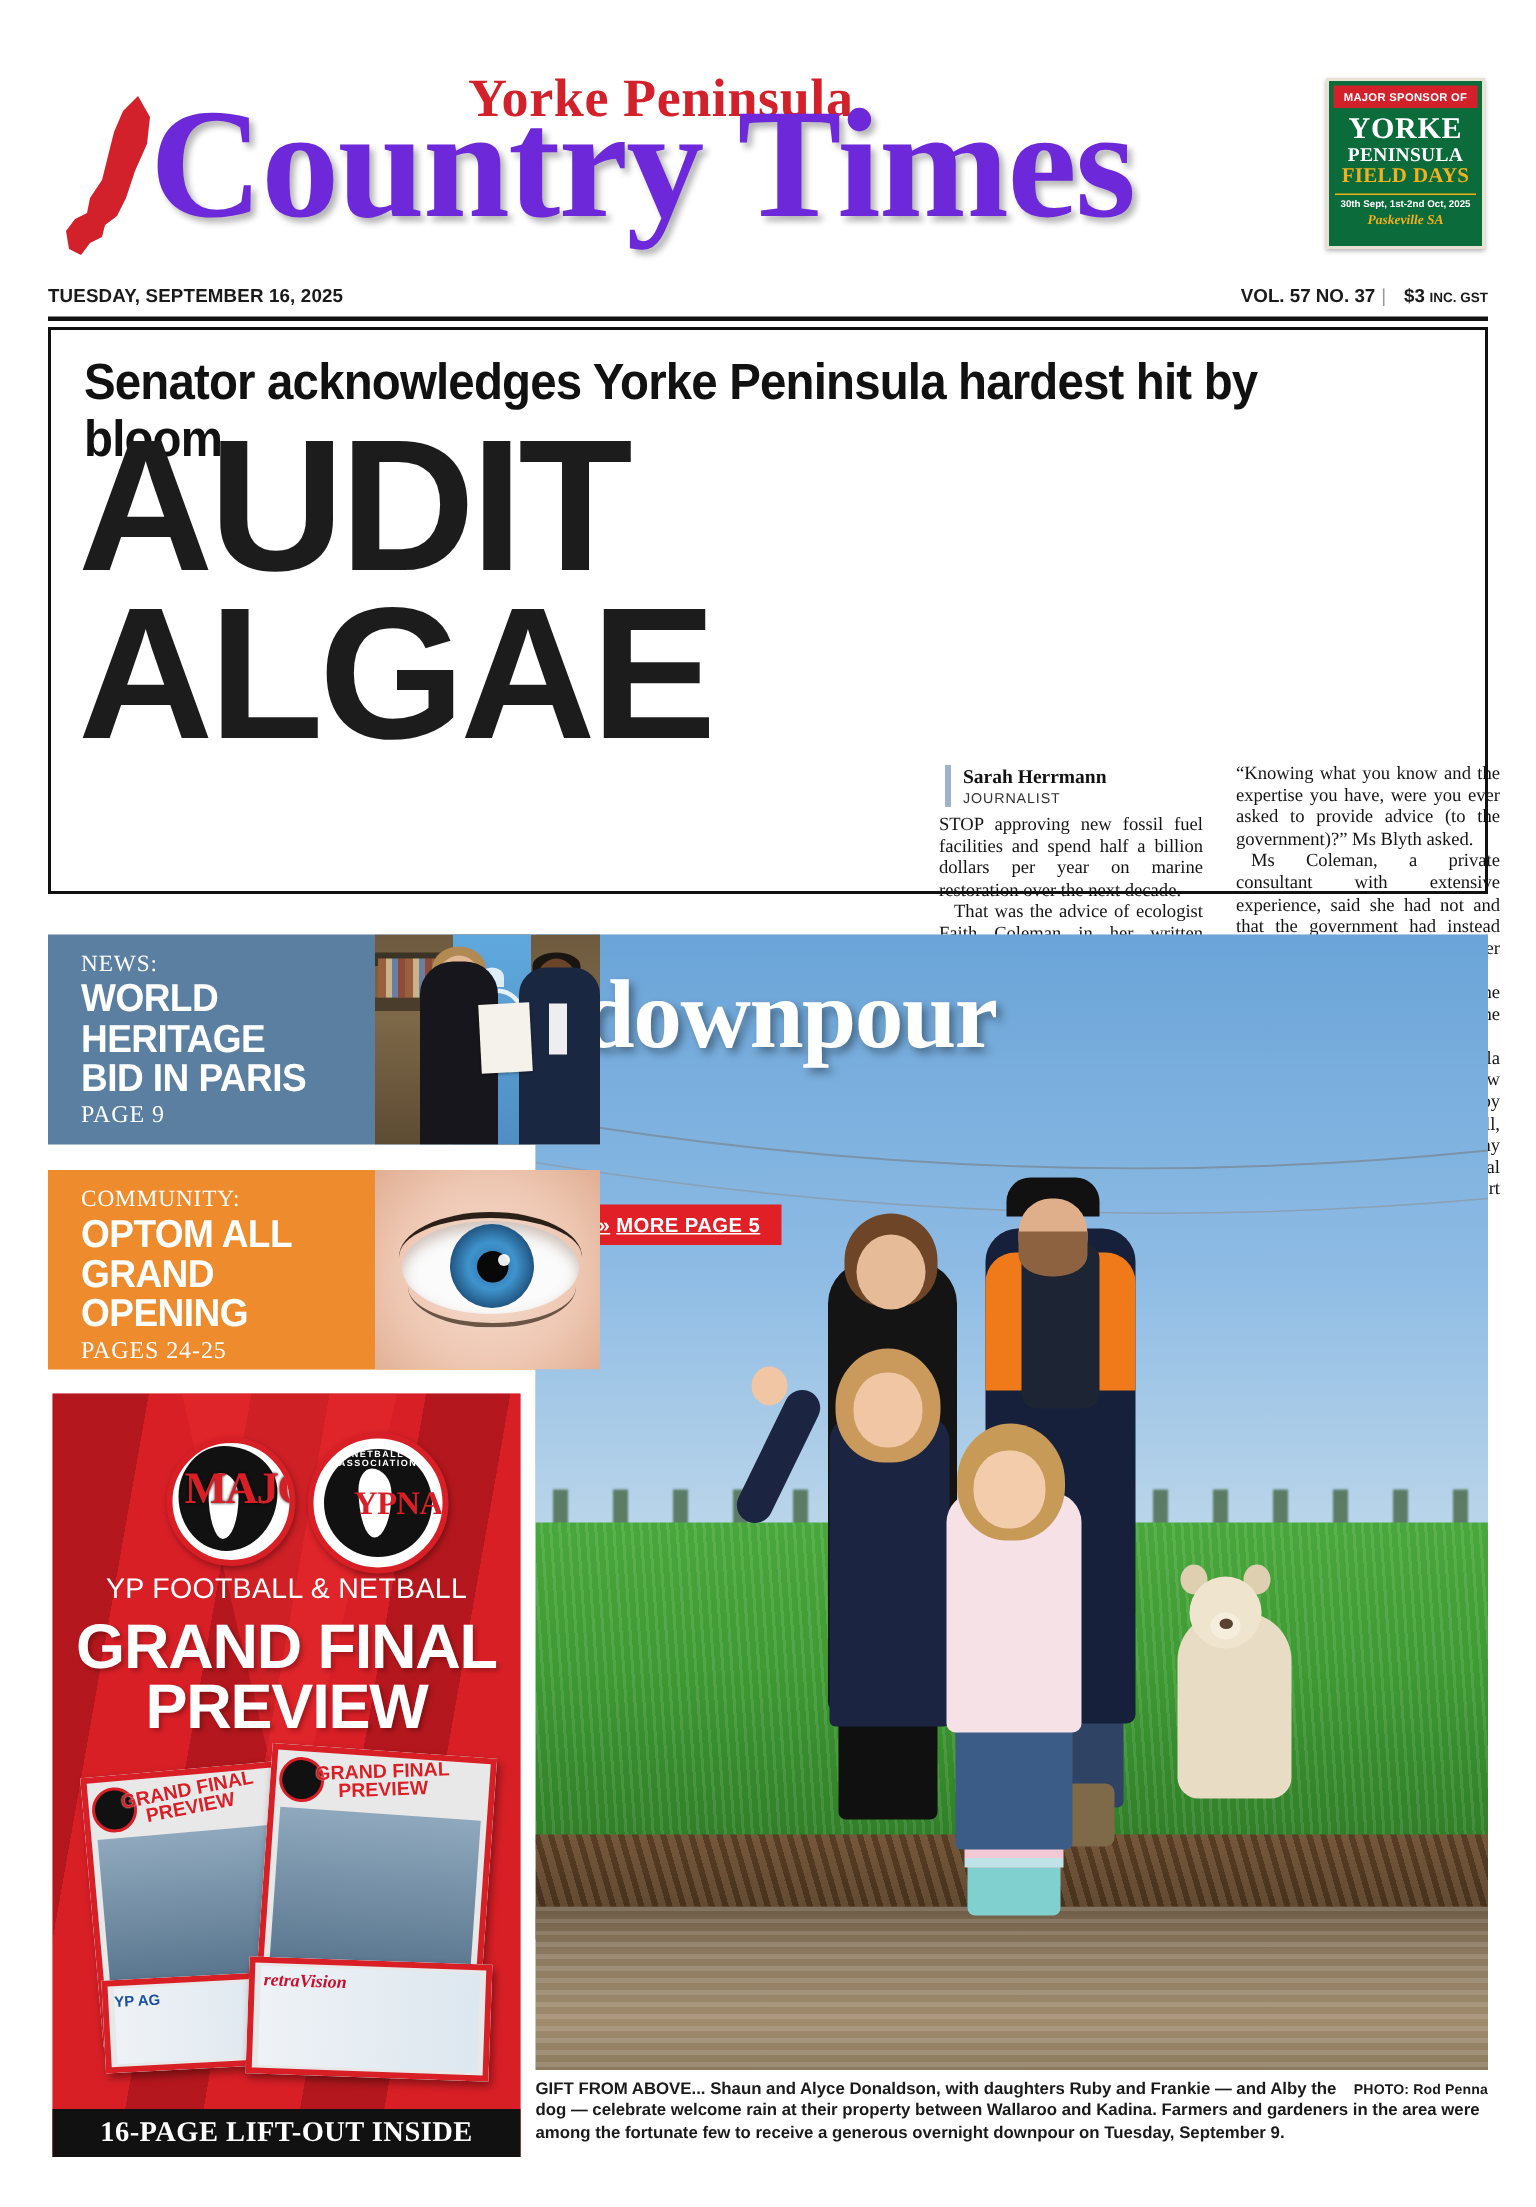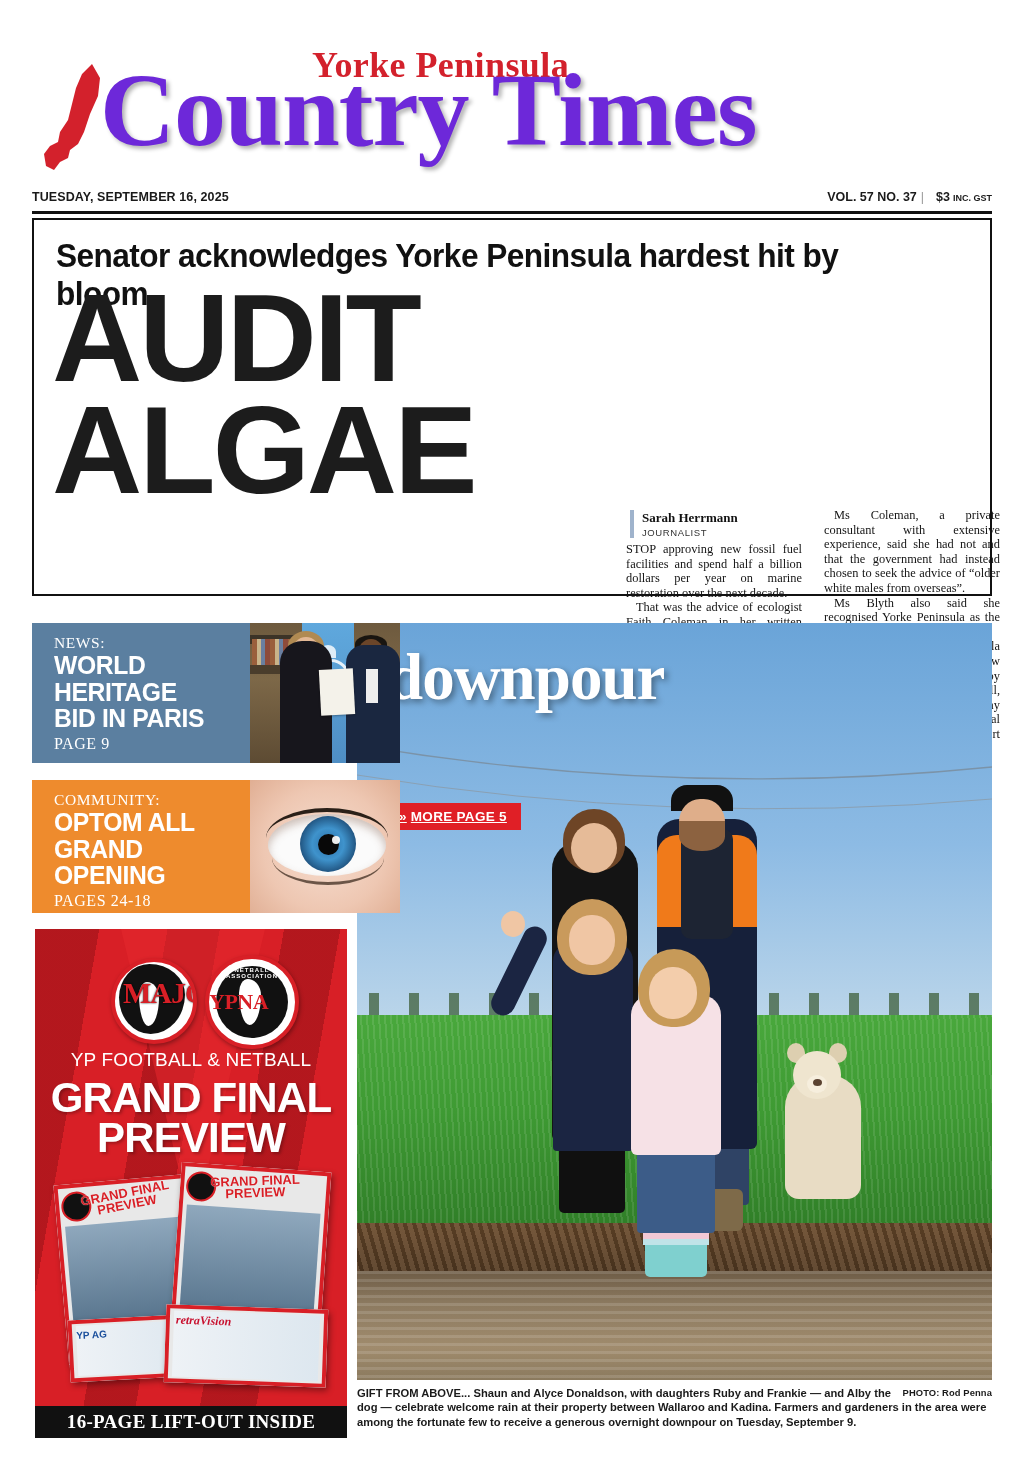--- a/index.html
+++ b/index.html
@@ -152,21 +152,21 @@
   .logo-ypfl .ltr{position:absolute;left:8px;top:14px;width:62px;color:#d81f26;
      font-size:30px;font-weight:bold;font-family:"Liberation Serif",serif;
      letter-spacing:-1px;text-shadow:0 0 2px #000;}
   .logo-ypna{position:absolute;left:170px;top:26px;width:86px;height:86px;border-radius:50%;
      background:#fff;border:4px solid #d81f26;box-shadow:1px 2px 4px rgba(0,0,0,.35);
      overflow:hidden;}
   .logo-ypna .ring{position:absolute;left:7px;top:7px;right:7px;bottom:7px;border-radius:50%;
      background:#111;}
   .logo-ypna .shape{position:absolute;left:30px;top:20px;width:22px;height:46px;background:#fff;
      border-radius:40% 60% 52% 48%/30% 36% 64% 70%;}
-  .logo-ypna .ltr{position:absolute;left:0;top:30px;width:86px;text-align:left;color:#d81f26;
+  .logo-ypna .ltr{position:absolute;left:0;top:30px;width:86px;text-align:right;color:#d81f26;
      font-size:22px;font-weight:bold;font-family:"Liberation Serif",serif;letter-spacing:-.5px;}
   .logo-ypna .arc{position:absolute;left:0;top:2px;width:86px;text-align:center;color:#fff;
      font-size:6px;font-weight:bold;letter-spacing:1px;}
   .gfp-sub{position:absolute;left:0;top:120px;width:312px;text-align:center;color:#fff;
      font-size:19px;letter-spacing:.2px;}
   .gfp-h1{position:absolute;left:0;top:148px;width:312px;text-align:center;color:#fff;
      font-size:42px;font-weight:bold;line-height:41px;letter-spacing:-.8px;
      text-shadow:2px 2px 3px rgba(0,0,0,.25);}
   .gfp-h2{position:absolute;left:0;top:188px;width:312px;text-align:center;color:#fff;
      font-size:42px;font-weight:bold;line-height:41px;letter-spacing:-.8px;
@@ -281,20 +281,28 @@
 </head>
 <body>
 
 <div class="masthead">
   <svg class="yp-map" viewBox="0 0 72 110">
     <path d="M54 2 L62 16 L60 34 L52 52 L46 70 L40 82 L32 88 L30 96 L22 100 L16 108 L8 104 L6 92 L12 84 L20 80 L22 70 L30 58 L34 42 L38 26 L44 12 Z" fill="#d3212c"></path>
   </svg>
   <div class="mh-kicker">Yorke Peninsula</div>
   <div class="mh-title">Country Times</div>
 
+  <div class="sponsor">
+    <div class="sp-top">MAJOR SPONSOR OF</div>
+    <div class="sp-y">YORKE</div>
+    <div class="sp-p">PENINSULA</div>
+    <div class="sp-f">FIELD DAYS</div>
+    <div class="sp-d">30th Sept, 1st-2nd Oct, 2025</div>
+    <div class="sp-pl">Paskeville SA</div>
+  </div>
 </div>
 
 <div class="datebar">
   <div class="dt">TUESDAY, SEPTEMBER 16, 2025</div>
   <div class="vol">
     <span>VOL. 57  NO. 37</span><span class="bar">|</span><span class="price">$3</span><span class="gst">INC. GST</span>
   </div>
 </div>
 <div class="rule-top"></div>
 
@@ -311,20 +319,21 @@
       <div class="by-role">JOURNALIST</div>
     </div>
   </div>
 
   <div class="col" id="col1">
       <p class="first">STOP approving new fossil fuel facilities and spend half a billion dollars per year on marine restoration over the next decade.</p>
       <p>That was the advice of ecologist Faith Coleman in her written submission to the federal Senate's algal bloom inquiry committee, which visited Ardrossan last week to hear from those affected, including oyster growers, fishers, local government, First Nations peoples and community groups.</p>
       <p>Ms Coleman also spoke at the hearing, with Liberal senator Leah Blyth saying “I think I've probably learnt more from you today than we have from the panel of scientists from the state government”.</p>
     </div>
   <div class="col" id="col2">
+      <p class="first">“Knowing what you know and the expertise you have, were you ever asked to provide advice (to the government)?” Ms Blyth asked.</p>
       <p>Ms Coleman, a private consultant with extensive experience, said she had not and that the government had instead chosen to seek the advice of “older white males from overseas”.</p>
       <p>Ms Blyth also said she recognised Yorke Peninsula as the region hardest hit by the bloom.</p>
       <p>However, Yorke Peninsula Council chief executive Andrew Cameron later said, when asked by Liberal senator Ross Cadell, council had not received any funding from the state and federal government's $28 million support package.</p>
     </div>
 
   <a class="morepg" href="#">
     <span class="chev">»</span>
     <span class="txt">MORE PAGES 6-7</span>
   </a>
 </div>
@@ -361,21 +370,21 @@
       <div class="ep-iris"></div>
     <div class="ep-pupil"></div>
       <div class="ep-glint"></div>
     <div class="ep-lashtop"></div>
       <div class="ep-lashbot"></div>
   </div>
   <div class="tz-label">COMMUNITY:</div>
   <div class="tz-head">OPTOM ALL</div>
   <div class="tz-head">GRAND</div>
   <div class="tz-head">OPENING</div>
-  <div class="tz-page">PAGES 24-18</div>
+  <div class="tz-page">PAGES 24-25</div>
 </div>
 
 <div class="gfp">
   <div class="gfp-rays"></div>
   <div class="gfp-v"></div>
 
   <div class="logo-ypfl">
     <div class="blob"></div>
       <div class="shape"></div>
     <div class="ltr">MAJOR</div>

